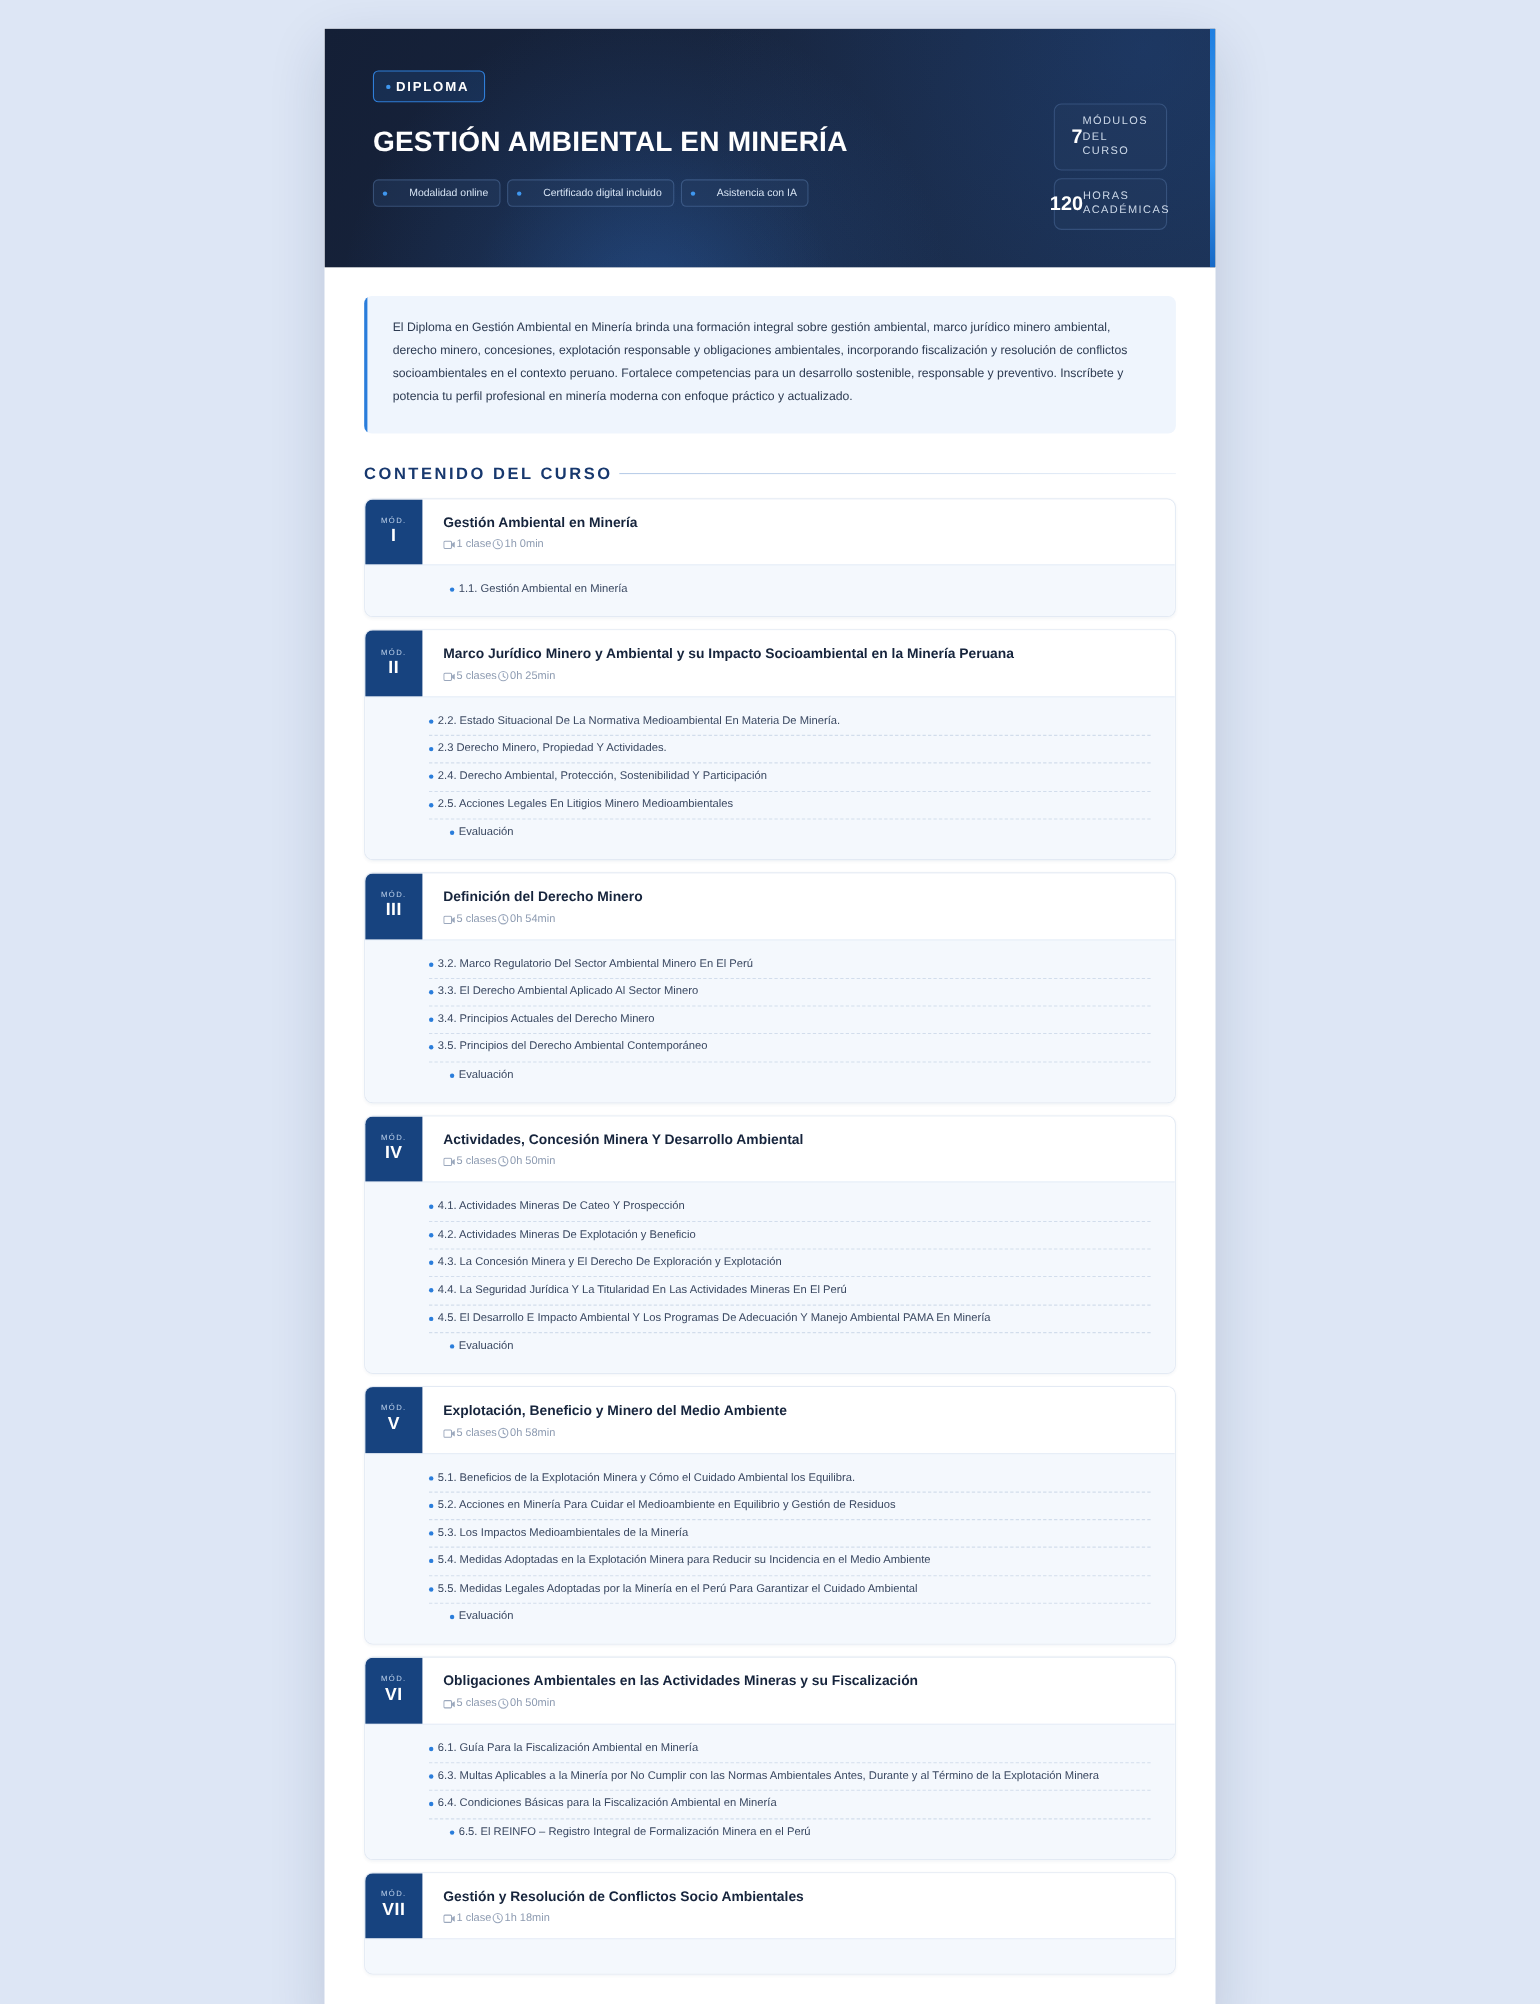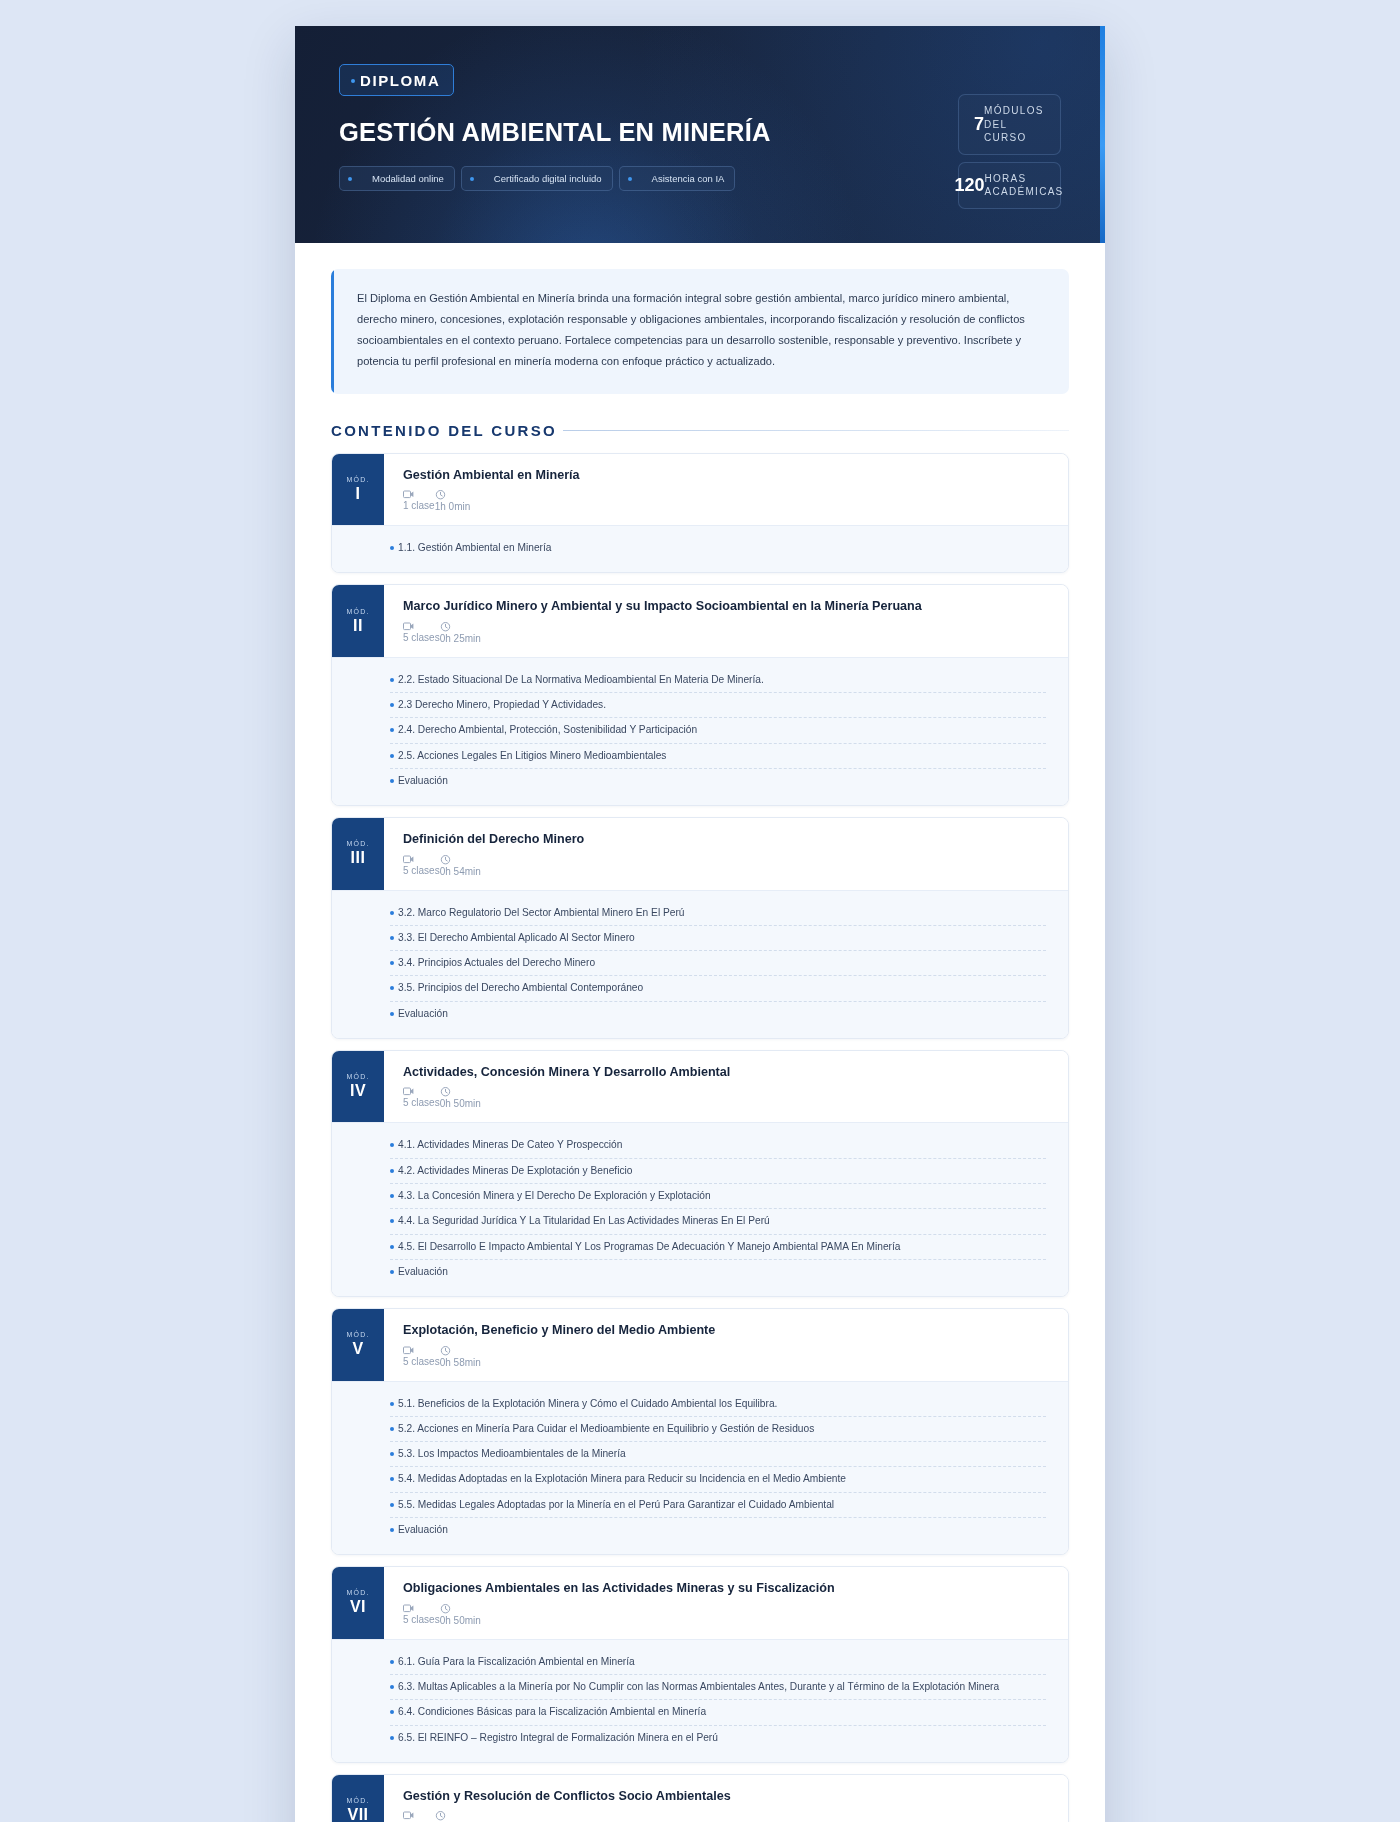--- a/index.html
+++ b/index.html
@@ -63,21 +63,21 @@
   .hero-left { padding-top: 8px; }
 
   .badge-diploma {
     display: inline-flex;
     align-items: center;
     gap: 5px;
     border: 1px solid #2f7ed8;
     border-radius: 5px;
     background: rgba(35, 95, 175, 0.22);
     color: #ffffff;
-    font-size: 15px;
+    font-size: 12px;
     font-weight: bold;
     letter-spacing: 1.6px;
     padding: 7px 13px 6px 11px;
   }
   .dot-blue {
     width: 4px; height: 4px; border-radius: 50%;
     background: #3f97ef; display: inline-block; flex: 0 0 auto;
   }
 
   .hero-title {
@@ -231,39 +231,39 @@
     line-height: 1.3;
   }
   .mod-meta {
     display: flex;
     align-items: center;
     gap: 0;
     margin-top: 6px;
     color: #8d9bb1;
     font-size: 10px;
   }
-  .mod-meta .mi { display: inline-flex; align-items: flex-start; gap: 1px; flex-direction: column; }
+  .mod-meta .mi { display: inline-flex; align-items: flex-end; gap: 1px; }
   .mod-meta svg { display: block; }
 
   .lessons {
     background: #f4f8fd;
     border-top: 1px solid #e6edf7;
     padding: 10px 22px 12px 58px;
   }
   .lesson {
     display: flex;
     align-items: flex-start;
     gap: 4px;
     padding: 4px 0 5px 0;
     border-bottom: 1px dashed #d2ddec;
     color: #3a4861;
     font-size: 10.2px;
     line-height: 1.5;
   }
-  .lesson:last-child { border-bottom: none; }
+  .lesson:last-child { border-bottom: none; margin-left: 19px; }
   .lesson .bul {
     width: 4px; height: 4px;
     border-radius: 50%;
     background: #2a7ddb;
     margin-top: 6px;
     flex: 0 0 auto;
   }
 </style>
 </head>
 <body>

